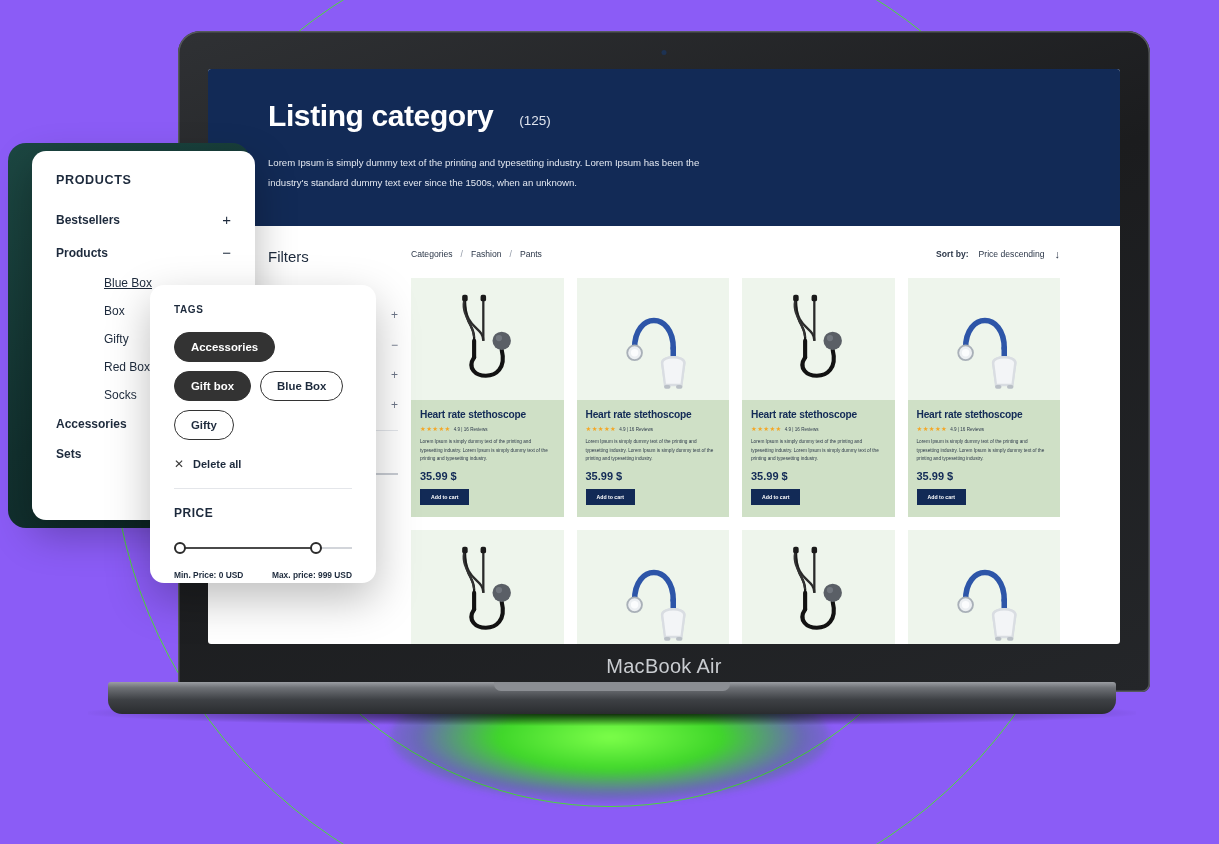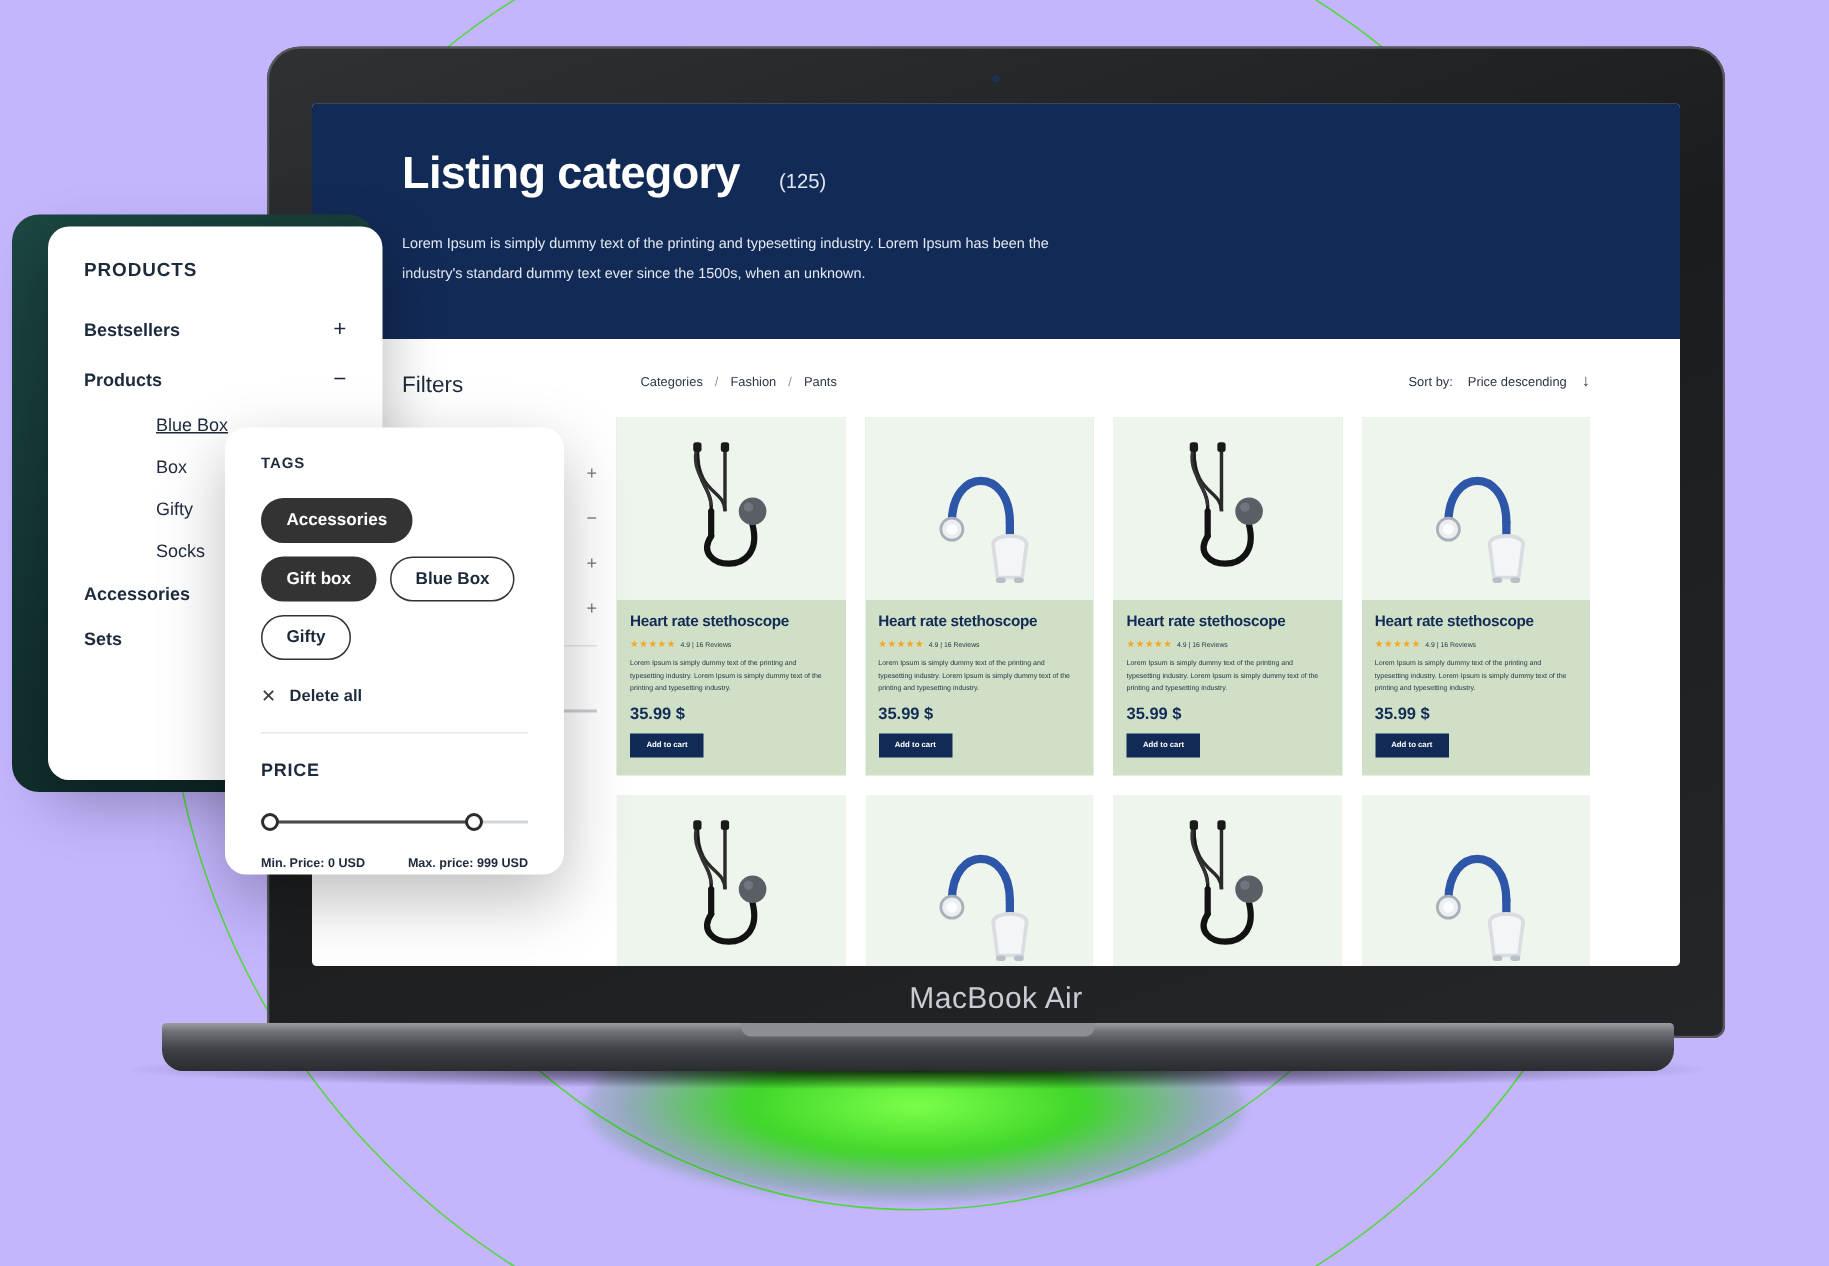--- a/index.html
+++ b/index.html
@@ -2,21 +2,21 @@
 <html><head>
 <meta charset="utf-8">
 <style>
   * { box-sizing: border-box; margin: 0; padding: 0; }
   html, body {
     width: 1219px; height: 844px;
     background: #000;
     font-family: "Liberation Sans", sans-serif;
     overflow: hidden;
   }
-  .stage { position: relative; width: 1219px; height: 844px; background: #c4b5fd; overflow: hidden; }
+  .stage { position: relative; width: 1219px; height: 844px; background: #8b5cf6; overflow: hidden; }
 
   
   .rings { position: absolute; inset: 0; pointer-events: none; }
   .ring {
     position: absolute; border-radius: 50%;
     border: 1.5px solid #4ddb3a;
     left: 50%; top: 50%; transform: translate(-50%, -50%);
   }
   .ring.r1 { width: 300px;  height: 300px; }
   .ring.r2 { width: 540px;  height: 540px; }
@@ -78,25 +78,25 @@
   .frow .pm { font-size: 12px; color: #6d7688; }
   .fdivider { height: 1px; background: #e2e5ea; margin: 10px 0 0; }
   .fprice-lbl { margin-top: 16px; font-size: 7.5px; font-weight: 700; letter-spacing: .9px; color: #3a4759; }
   .mini-slider { position: relative; margin-top: 14px; height: 8px; }
   .mini-track { position: absolute; left: 0; right: 0; top: 3px; height: 1.5px; background: #c8ccd3; }
   .mini-fill { position: absolute; left: 6px; width: 84px; top: 3px; height: 1.5px; background: #4b5565; }
   .mini-knob { position: absolute; top: 0; width: 7px; height: 7px; border-radius: 50%;
                background: #fff; border: 1.6px solid #2b3648; }
 
   .main-col { flex: 1; padding-top: 22px; padding-left: 13px; }
-  .toolbar { display: flex; justify-content: space-between; align-items: center; padding-bottom: 18px; margin-left: 16px; }
+  .toolbar { display: flex; justify-content: space-between; align-items: center; padding-bottom: 18px; }
   .crumbs { display: flex; gap: 8px; align-items: center; font-size: 8.6px; color: #2b3648; }
   .crumbs .sep { color: #8d95a3; }
   .sortwrap { display: flex; gap: 10px; align-items: center; font-size: 8.6px; color: #2b3648; }
-  .sortwrap .sb { font-weight: 400; }
+  .sortwrap .sb { font-weight: 700; }
   .sortwrap .sv { color: #4a5costs; }
   .sort-arrow { font-size: 11px; color: #2b3648; }
 
   .grid { display: grid; grid-template-columns: repeat(4, 1fr); gap: 13px; }
   .card { background: #cfe0c6; overflow: hidden; }
   .card-img { background: #eef5ec; height: 122px; display: flex; align-items: center; justify-content: center; }
   .card-body { padding: 9px 9px 12px; }
   .card-title { font-size: 10.2px; font-weight: 700; color: #122a56; letter-spacing: -0.2px; }
   .rating { display: flex; align-items: center; gap: 3px; margin-top: 5px; }
   .stars { color: #f5a623; font-size: 6.4px; letter-spacing: 0.4px; }
@@ -420,20 +420,21 @@
    </div>
         <div class="pp-row">
      <span>Products</span>
      <span class="sign">−</span>
    </div>
       </div>
     <div id="pp-subs">
         <div class="pp-sub active">Blue Box</div>
         <div class="pp-sub">Box</div>
         <div class="pp-sub">Gifty</div>
+        <div class="pp-sub">Red Box</div>
         <div class="pp-sub">Socks</div>
       </div>
     <div id="pp-foot">
         <div class="pp-row">
      <span>Accessories</span>
    </div>
         <div class="pp-row">
      <span>Sets</span>
    </div>
       </div>

